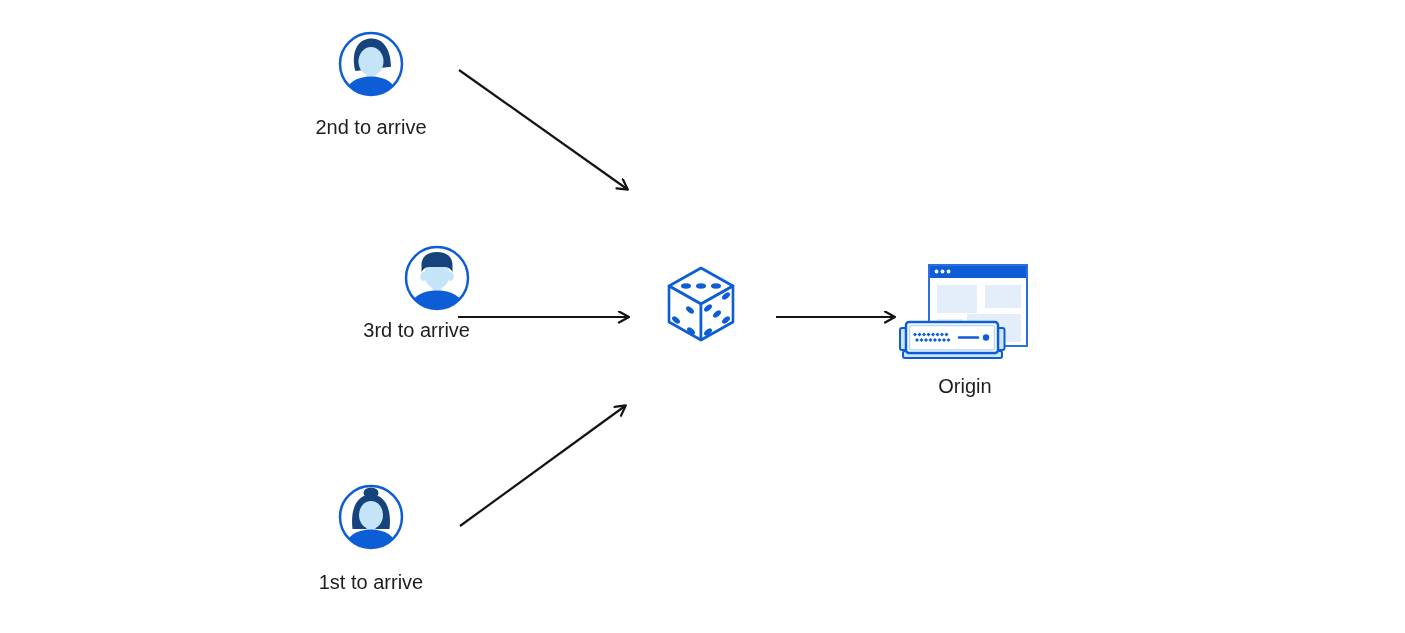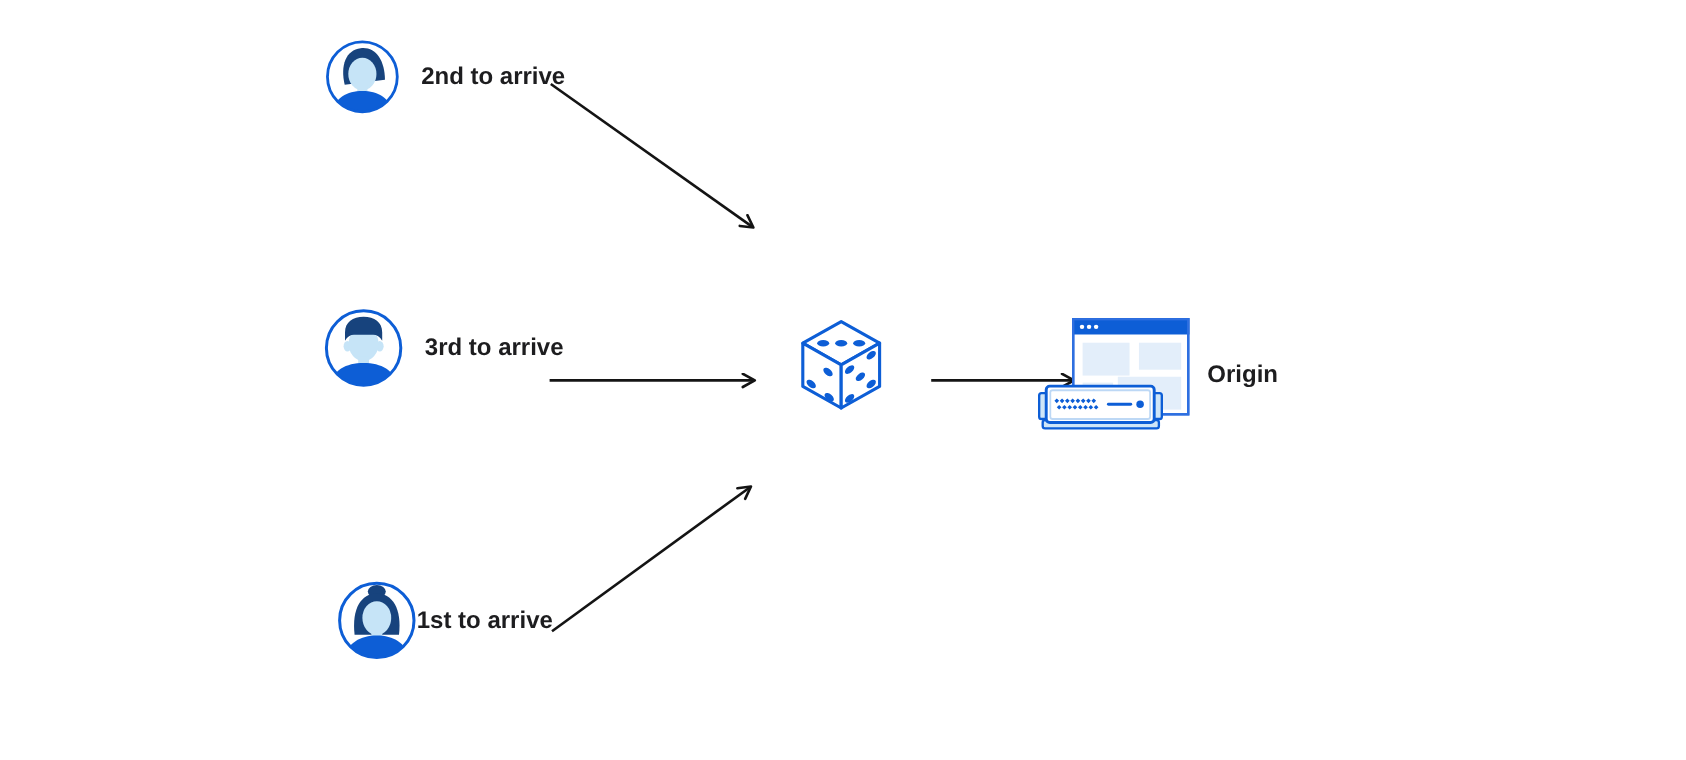--- a/index.html
+++ b/index.html
@@ -12,21 +12,21 @@
     --c-window-border:#2e6fe0;
     --c-arrow-black:#141414;
     --c-text-dark:#1d1d1f;
     --c-background:#ffffff;
   }
   *{margin:0;padding:0;box-sizing:border-box;}
   html,body{background:var(--c-background);}
   body{font-family:"Liberation Sans","DejaVu Sans",sans-serif;}
   #canvas{position:relative;width:1405px;height:633px;background:var(--c-background);overflow:hidden;}
 
-  .node{position:absolute;display:flex;flex-direction:row;align-items:center;font-weight:bold;}
+  .node{position:absolute;display:flex;flex-direction:column;align-items:center;}
   .label{font-size:20px;line-height:1.2;color:var(--c-text-dark);text-align:center;white-space:nowrap;}
 
   
   .ring{fill:none;stroke:var(--c-primary-blue);stroke-width:2.5;}
   .disc{fill:#ffffff;}
   .hair{fill:var(--c-hair-navy);}
   .face{fill:var(--c-face-blue);}
   .shirt{fill:var(--c-primary-blue);}
   .cube{fill:#ffffff;stroke:var(--c-primary-blue);stroke-width:2.6;stroke-linejoin:round;}
   .pip{fill:var(--c-primary-blue);}
@@ -72,21 +72,21 @@
         <path class="hair" d="M15,38 C13,20 20,7.5 33,7.5 C46,7.5 53,20 51,38 L15,38 Z" transform="rotate(-7 33 20)"></path>
         <ellipse class="face" cx="33" cy="30.5" rx="12.5" ry="14.5"></ellipse>
         <rect class="face" x="28.5" y="40" width="9" height="8"></rect>
         <path class="shirt" d="M6,65 C8,52 19,45.5 33,45.5 C47,45.5 58,52 60,65 L6,65 Z"></path>
       </g>
       <circle class="ring" cx="33" cy="33" r="31"></circle>
     </svg>
     <div class="label">2nd to arrive</div>
   </div>
 
-  <div class="node" style="left:270px;top:257px;width:200px;gap:18px;">
+  <div class="node" style="left:270px;top:245px;width:200px;gap:7px;align-items:flex-end;">
     <svg width="66" height="66" viewBox="0 0 66 66">
       <defs>
           <clipPath id="clip-b">
             <circle cx="33" cy="33" r="31"></circle>
           </clipPath>
         </defs>
       <circle class="disc" cx="33" cy="33" r="31"></circle>
       <g clip-path="url(#clip-b)">
         <ellipse class="face" cx="19.5" cy="31.5" rx="3.2" ry="4.4"></ellipse>
         <ellipse class="face" cx="46.5" cy="31.5" rx="3.2" ry="4.4"></ellipse>
@@ -94,21 +94,21 @@
         <path class="hair" d="M17.5,27 L17.5,20 C17.5,11.5 24,7 33,7 C42,7 48.5,11.5 48.5,20
                              L48.5,27 C46.5,23.5 44,22 41,22 L25,22 C22,22 19.5,23.5 17.5,27 Z"></path>
         <rect class="face" x="28.5" y="40" width="9" height="8"></rect>
         <path class="shirt" d="M5,65 C7,51.5 18,45.5 33,45.5 C48,45.5 59,51.5 61,65 L5,65 Z"></path>
       </g>
       <circle class="ring" cx="33" cy="33" r="31"></circle>
     </svg>
     <div class="label">3rd to arrive</div>
   </div>
 
-  <div class="node" style="left:271px;top:484px;width:200px;justify-content:center;">
+  <div class="node" style="left:271px;top:484px;width:200px;gap:20px;justify-content:center;">
     <svg width="66" height="66" viewBox="0 0 66 66">
       <defs>
           <clipPath id="clip-c">
             <circle cx="33" cy="33" r="31"></circle>
           </clipPath>
         </defs>
       <circle class="disc" cx="33" cy="33" r="31"></circle>
       <g clip-path="url(#clip-c)">
         <ellipse class="hair" cx="33" cy="9" rx="7.5" ry="5.5"></ellipse>
         <path class="hair" d="M14.5,45 C12,23 20,10.5 33,10.5 C46,10.5 54,23 51.5,45 L14.5,45 Z"></path>

